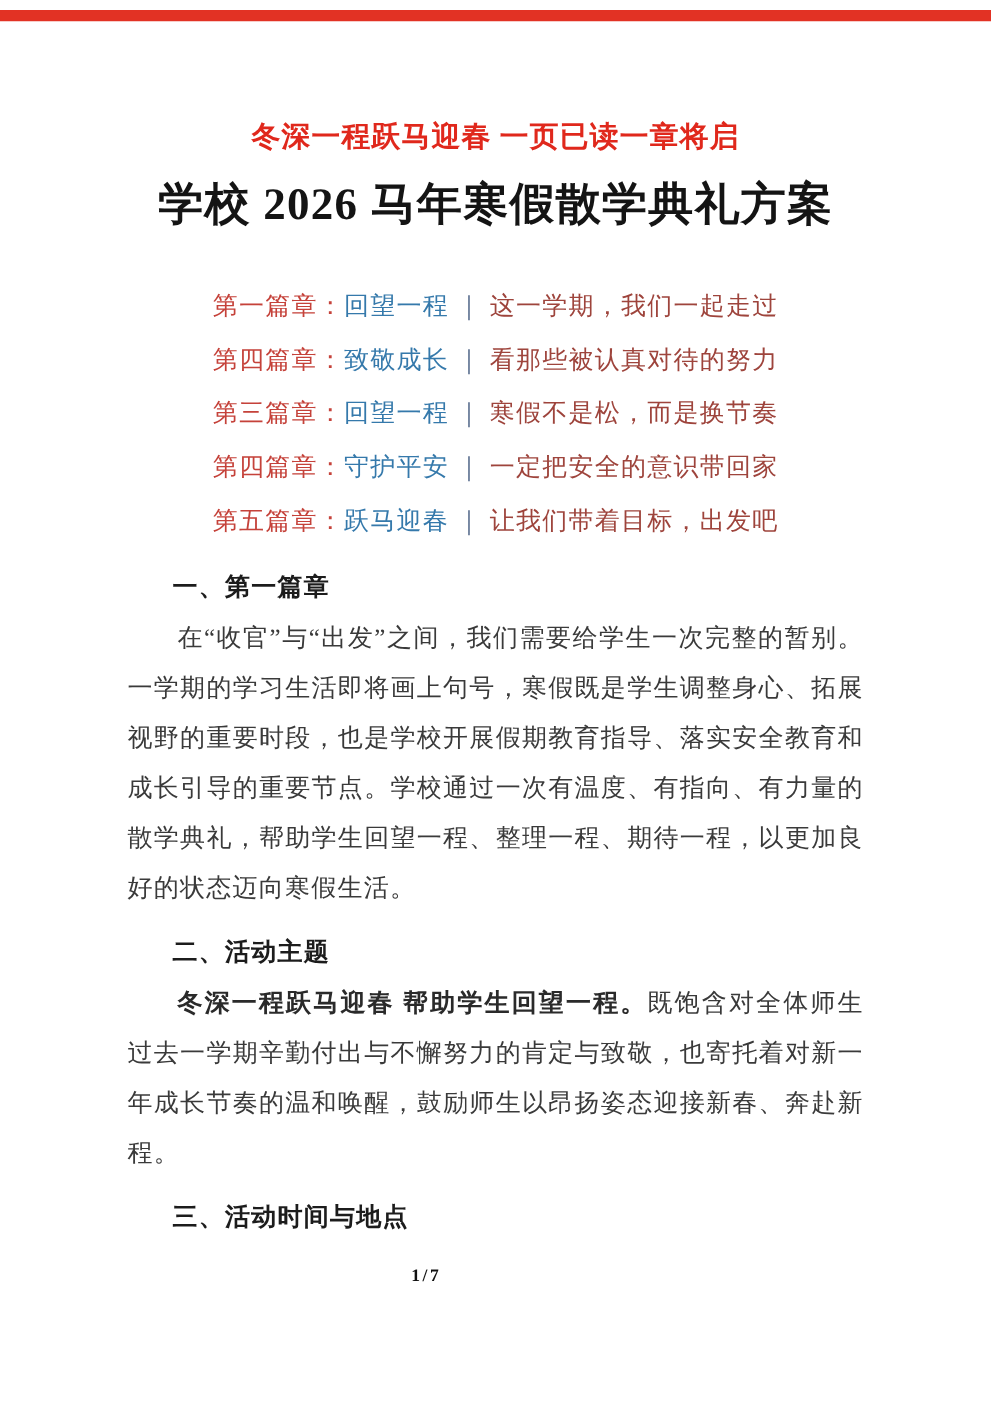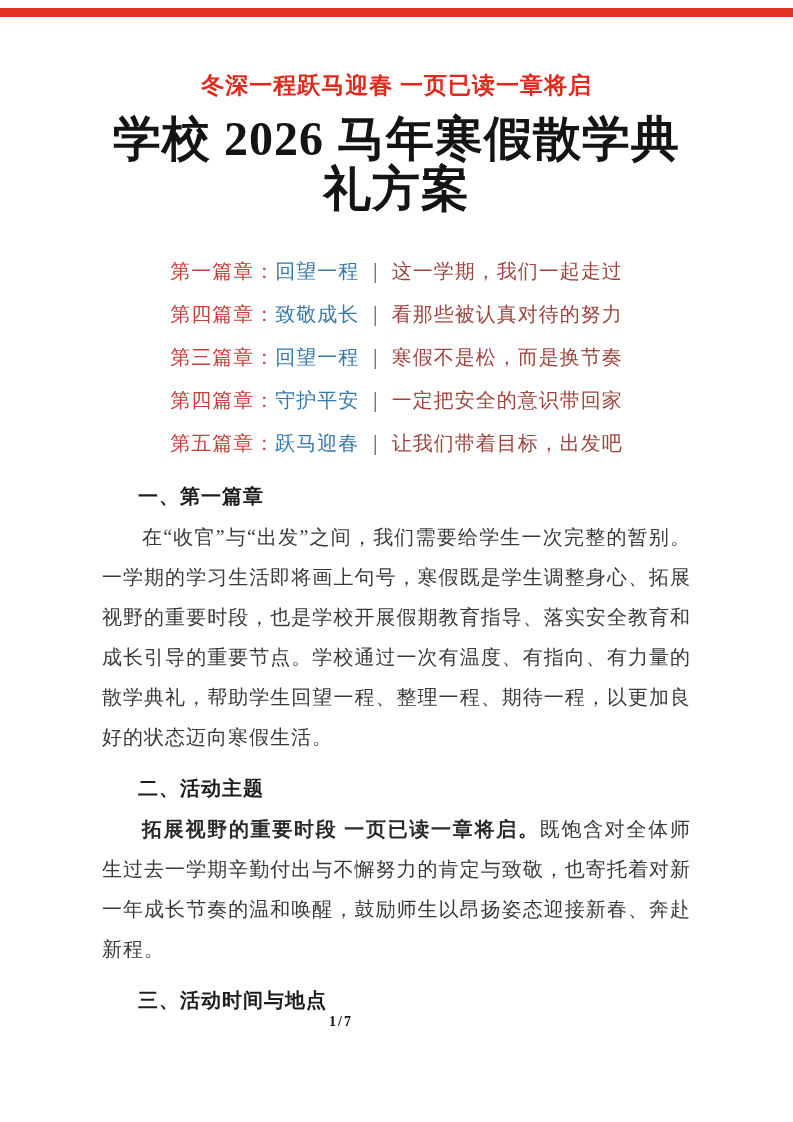--- a/index.html
+++ b/index.html
@@ -18,36 +18,36 @@
     left: 0;
     width: 793px;
     height: 9px;
     background: #e23224;
   }
   .doc {
     position: absolute;
     top: 0;
     left: 0;
     width: 793px;
-    padding: 72px 98px 0 98px;
+    padding: 96px 98px 0 98px;
     box-sizing: border-box;
   }
   .subtitle {
     text-align: center;
     color: #e0281c;
     font-size: 23px;
     font-weight: bold;
     letter-spacing: 1px;
     line-height: 28px;
     margin: 0 0 14px 0;
   }
   .main-title {
     text-align: center;
     color: #141414;
-    font-size: 48px;
+    font-size: 36px;
     font-weight: bold;
     letter-spacing: 1px;
     line-height: 50px;
     margin: 0 0 36px 0;
   }
   .chapters {
     text-align: center;
     font-size: 20px;
     letter-spacing: 1px;
   }
@@ -122,21 +122,21 @@
       <span class="chapter-label">第五篇章：</span><span class="chapter-name">跃马迎春</span><span class="chapter-sep">｜</span><span class="chapter-desc">让我们带着目标，出发吧</span>
     </div>
   </div>
 
   <div class="body-area">
 
     <div class="section-heading">一、第一篇章</div>
     <p class="para"><span class="lead"></span><span>在“收官”与“出发”之间，我们需要给学生一次完整的暂别。一学期的学习生活即将画上句号，寒假既是学生调整身心、拓展视野的重要时段，也是学校开展假期教育指导、落实安全教育和成长引导的重要节点。学校通过一次有温度、有指向、有力量的散学典礼，帮助学生回望一程、整理一程、期待一程，以更加良好的状态迈向寒假生活。</span></p>
 
     <div class="section-heading">二、活动主题</div>
-    <p class="para"><span class="lead">拓展视野的重要时段 一页已读一章将启。</span><span>既饱含对全体师生过去一学期辛勤付出与不懈努力的肯定与致敬，也寄托着对新一年成长节奏的温和唤醒，鼓励师生以昂扬姿态迎接新春、奔赴新程。</span></p>
+    <p class="para"><span class="lead">冬深一程跃马迎春 帮助学生回望一程。</span><span>既饱含对全体师生过去一学期辛勤付出与不懈努力的肯定与致敬，也寄托着对新一年成长节奏的温和唤醒，鼓励师生以昂扬姿态迎接新春、奔赴新程。</span></p>
 
     <div class="section-heading">三、活动时间与地点</div>
 
   </div>
 
 </div>
 
 <div class="page-number">1/7</div>
 
 </body></html>

